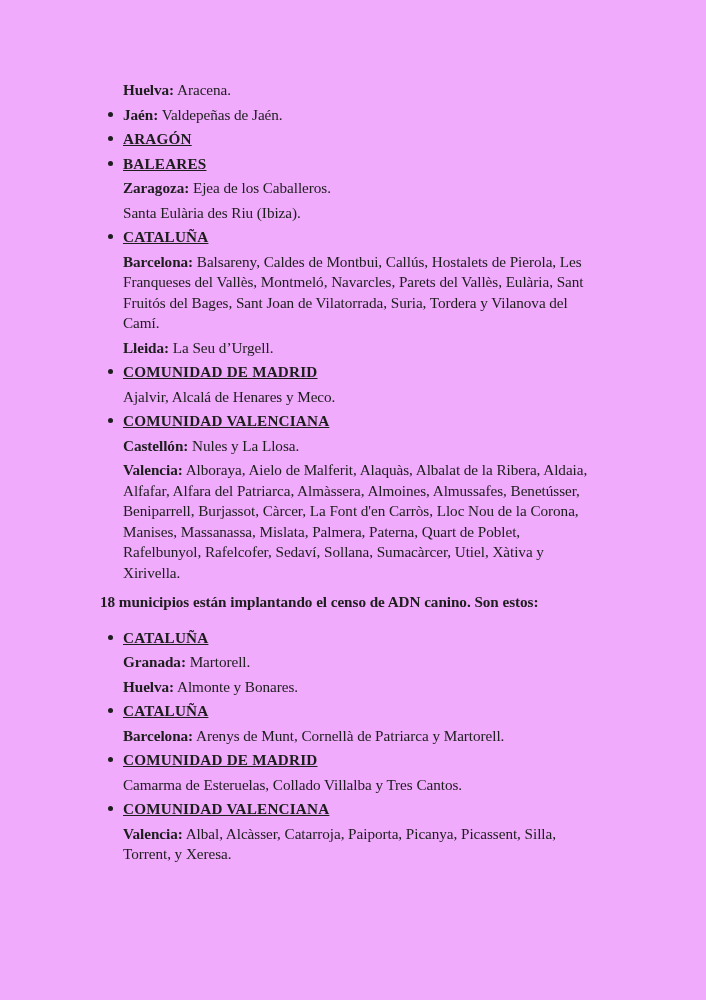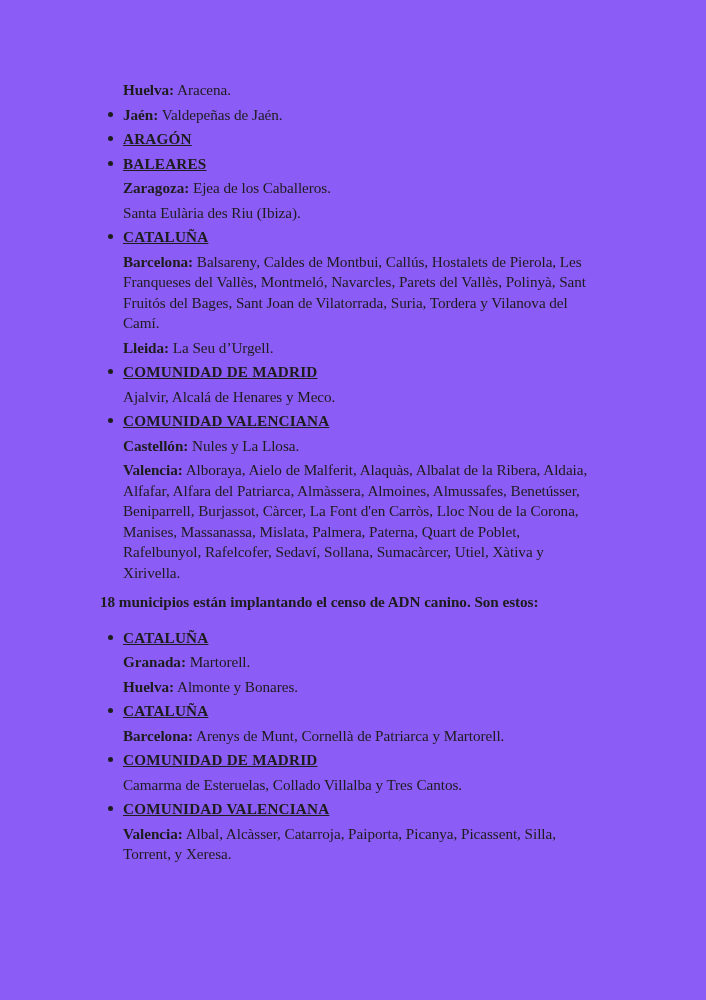--- a/index.html
+++ b/index.html
@@ -1,20 +1,20 @@
 <!DOCTYPE html>
 <html><head>
 <meta charset="utf-8">
 <style>
   html, body { margin: 0; padding: 0; background: #e8e8e8; }
   .page {
     position: relative;
     width: 706px;
     height: 1000px;
-    background: #8b5cf6;
+    background: #f0abfc;
     overflow: hidden;
     margin: 0 auto;
     font-family: "Liberation Serif", serif;
   }
   .content {
     position: absolute;
     left: 100px;
     top: 80px;
     width: 492px;
     font-size: 15.2px;
@@ -56,21 +56,21 @@
     <div class="entry"><span class="dot"></span><span class="region-label">ARAGÓN</span></div>
 
     <div class="entry"><span class="dot"></span><span class="region-label">BALEARES</span></div>
 
     <div class="entry"><span class="lbl">Zaragoza:</span><span class="body-text"> Ejea de los Caballeros.</span></div>
 
     <div class="entry"><span class="body-text">Santa Eulària des Riu (Ibiza).</span></div>
 
     <div class="entry"><span class="dot"></span><span class="region-label">CATALUÑA</span></div>
 
-    <div class="entry"><span class="lbl">Barcelona:</span><span class="body-text"> Balsareny, Caldes de Montbui, Callús, Hostalets de Pierola, Les Franqueses del Vallès, Montmeló, Navarcles, Parets del Vallès, Polinyà, Sant Fruitós del Bages, Sant Joan de Vilatorrada, Suria, Tordera y Vilanova del Camí.</span></div>
+    <div class="entry"><span class="lbl">Barcelona:</span><span class="body-text"> Balsareny, Caldes de Montbui, Callús, Hostalets de Pierola, Les Franqueses del Vallès, Montmeló, Navarcles, Parets del Vallès, Eulària, Sant Fruitós del Bages, Sant Joan de Vilatorrada, Suria, Tordera y Vilanova del Camí.</span></div>
 
 
     <div class="entry"><span class="lbl">Lleida:</span><span class="body-text"> La Seu d’Urgell.</span></div>
 
     <div class="entry"><span class="dot"></span><span class="region-label">COMUNIDAD DE MADRID</span></div>
 
     <div class="entry"><span class="body-text">Ajalvir, Alcalá de Henares y Meco.</span></div>
 
     <div class="entry"><span class="dot"></span><span class="region-label">COMUNIDAD VALENCIANA</span></div>
 

